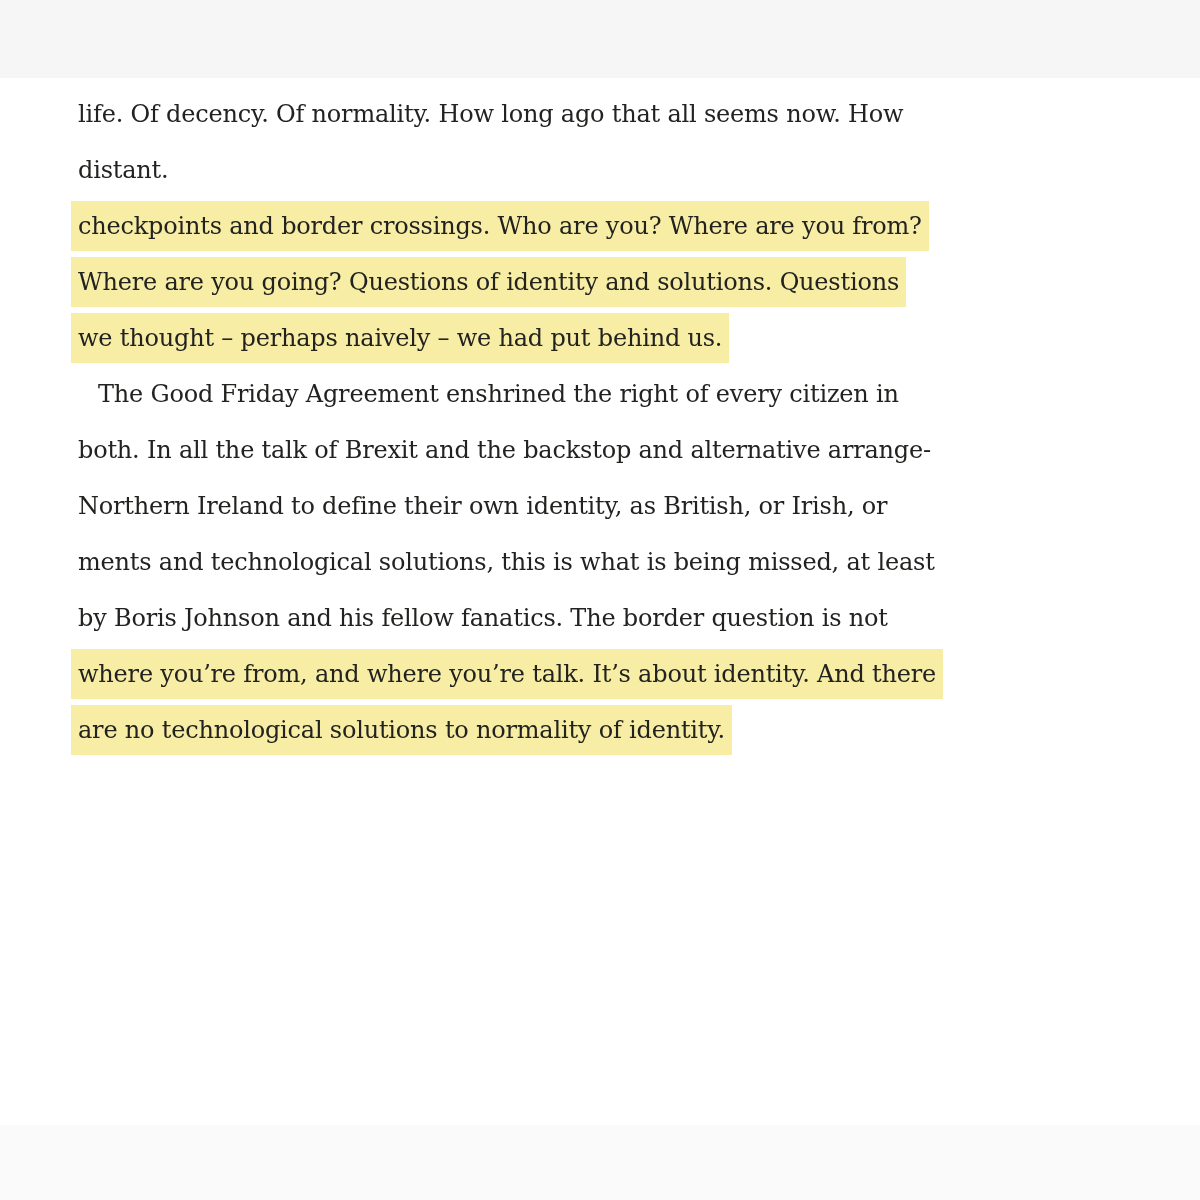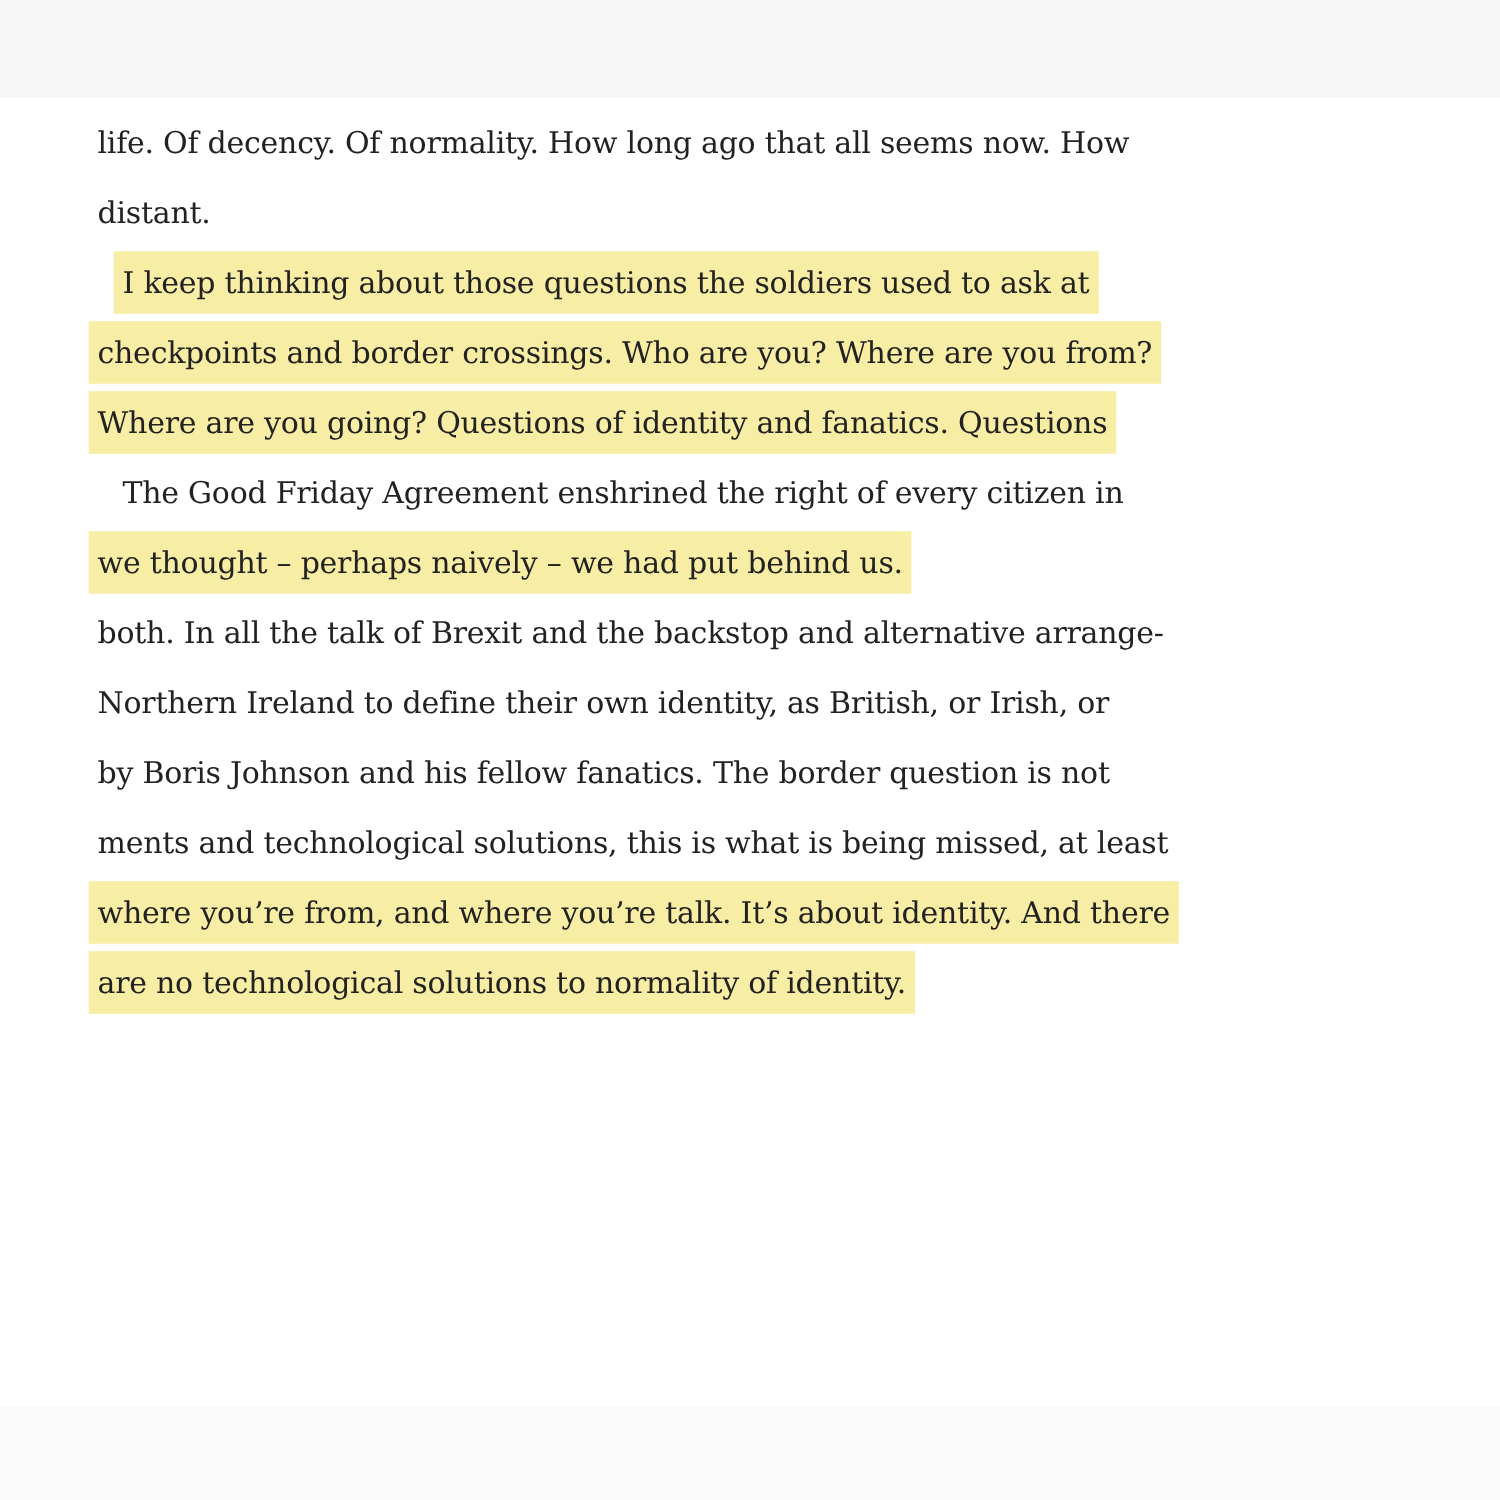--- a/index.html
+++ b/index.html
@@ -37,24 +37,23 @@
 </style>
 </head>
 <body style="background: rgb(255, 255, 255);">
 
 <div class="band band-top"></div>
 <div class="band band-bottom"></div>
 
 <div class="page-text">
     <div class="line"><span>life. Of decency. Of normality. How long ago that all seems now. How</span></div>
     <div class="line"><span>distant.</span></div>
-    <div class="line indent"><span class="hl">I keep thinking about those questions the soldiers used to ask at</span></div>
     <div class="line"><span class="hl">checkpoints and border crossings. Who are you? Where are you from?</span></div>
-    <div class="line"><span class="hl">Where are you going? Questions of identity and fanatics. Questions</span></div>
+    <div class="line"><span class="hl">Where are you going? Questions of identity and solutions. Questions</span></div>
+    <div class="line"><span class="hl">we thought – perhaps naively – we had put behind us.</span></div>
     <div class="line indent"><span>The Good Friday Agreement enshrined the right of every citizen in</span></div>
-    <div class="line"><span class="hl">we thought – perhaps naively – we had put behind us.</span></div>
     <div class="line"><span>both. In all the talk of Brexit and the backstop and alternative arrange-</span></div>
     <div class="line"><span>Northern Ireland to define their own identity, as British, or Irish, or</span></div>
+    <div class="line"><span>ments and technological solutions, this is what is being missed, at least</span></div>
     <div class="line"><span>by Boris Johnson and his fellow fanatics. The border question is not</span></div>
-    <div class="line"><span>ments and technological solutions, this is what is being missed, at least</span></div>
     <div class="line"><span class="hl">where you’re from, and where you’re talk. It’s about identity. And there</span></div>
     <div class="line"><span class="hl">are no technological solutions to normality of identity.</span></div>
   </div>
 
 </body></html>

